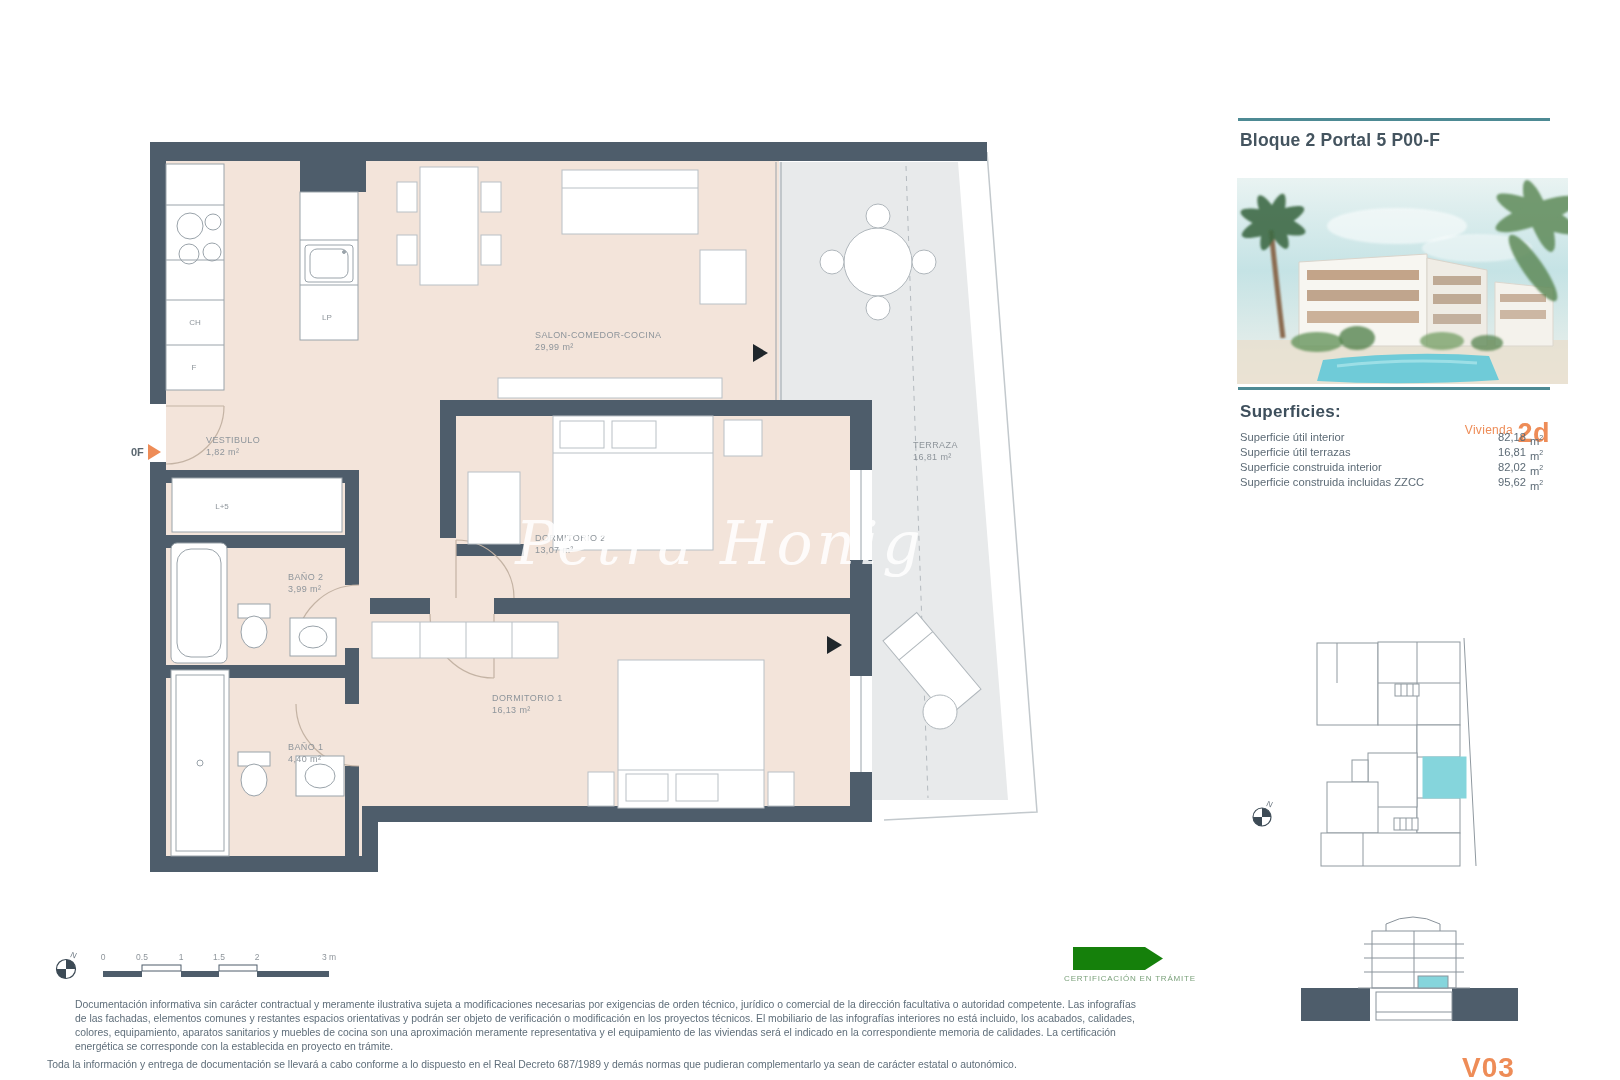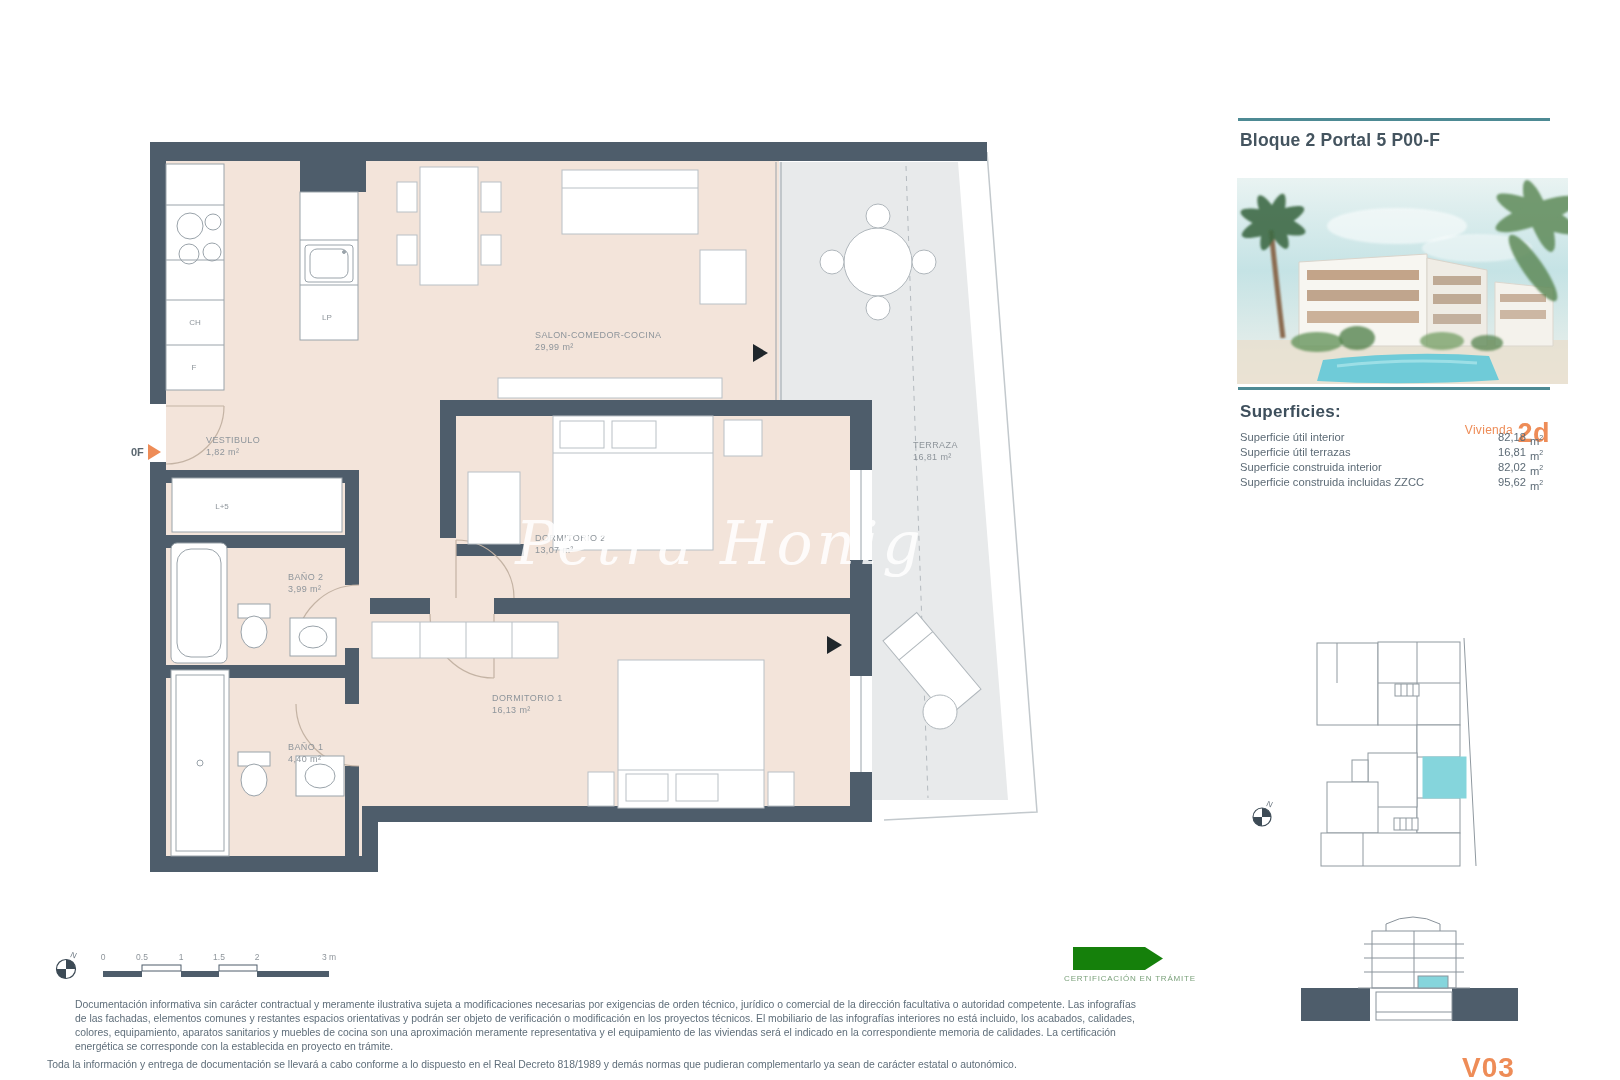--- a/index.html
+++ b/index.html
@@ -386,15 +386,15 @@
   <div class="srow">
     <span class="lbl">Superficie construida incluidas ZZCC</span>
     <span class="val">95,62</span>
     <span class="unit"><span>m</span><sup>2</sup></span>
   </div>
 </div>
 
 <div class="cert-label">CERTIFICACIÓN EN TRÁMITE</div>
 
 <div class="foot">Documentación informativa sin carácter contractual y meramente ilustrativa sujeta a modificaciones necesarias por exigencias de orden técnico, jurídico o comercial de la dirección facultativa o autoridad competente. Las infografías<br>de las fachadas, elementos comunes y restantes espacios orientativas y podrán ser objeto de verificación o modificación en los proyectos técnicos. El mobiliario de las infografías interiores no está incluido, los acabados, calidades,<br>colores, equipamiento, aparatos sanitarios y muebles de cocina son una aproximación meramente representativa y el equipamiento de las viviendas será el indicado en la correspondiente memoria de calidades. La certificación<br>energética se corresponde con la establecida en proyecto en trámite.</div>
-<div class="foot2">Toda la información y entrega de documentación se llevará a cabo conforme a lo dispuesto en el Real Decreto 818/1989 y demás normas que pudieran complementarlo ya sean de carácter estatal o autonómico.</div>
+<div class="foot2">Toda la información y entrega de documentación se llevará a cabo conforme a lo dispuesto en el Real Decreto 687/1989 y demás normas que pudieran complementarlo ya sean de carácter estatal o autonómico.</div>
 
 <div class="v03">V03</div>
 
 </body></html>

